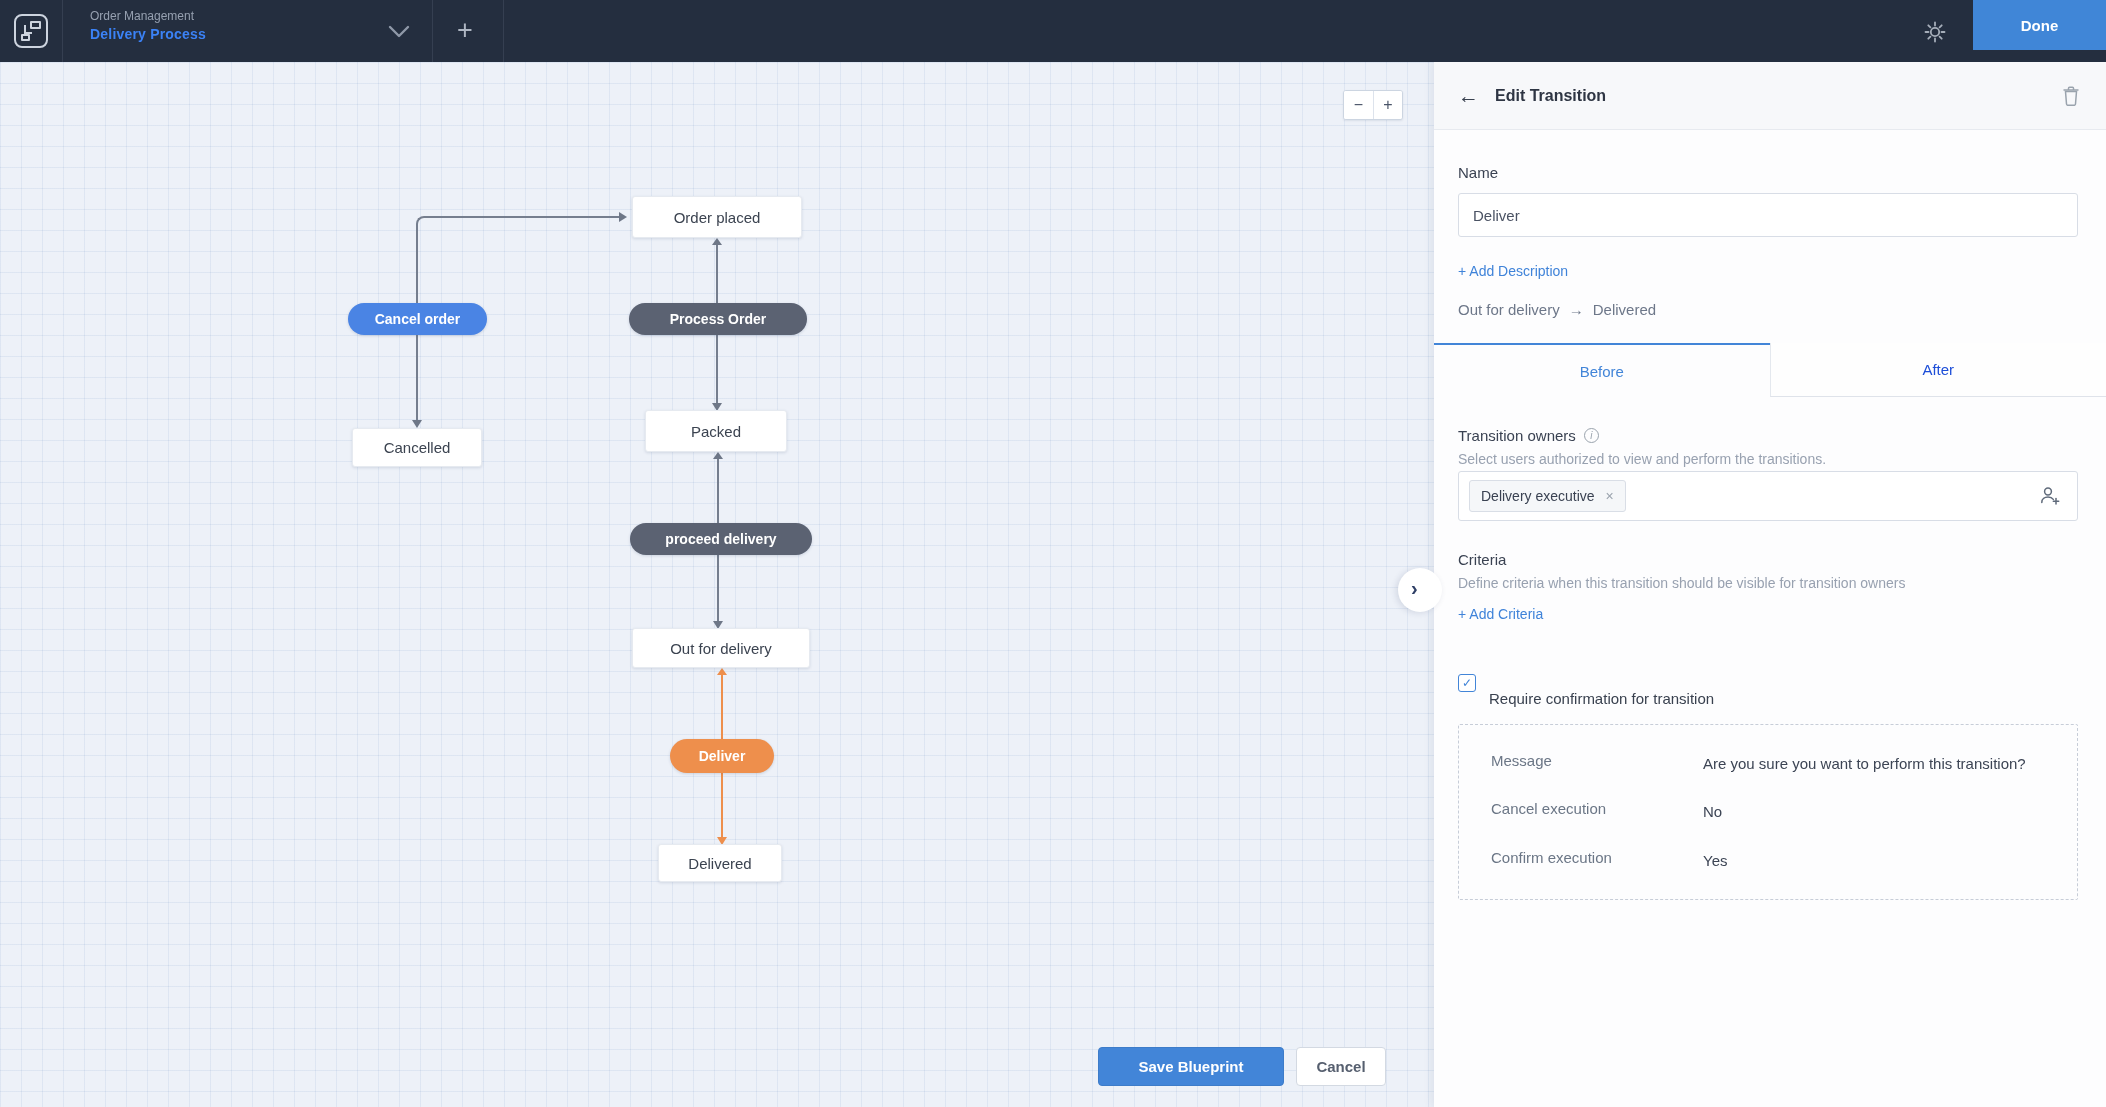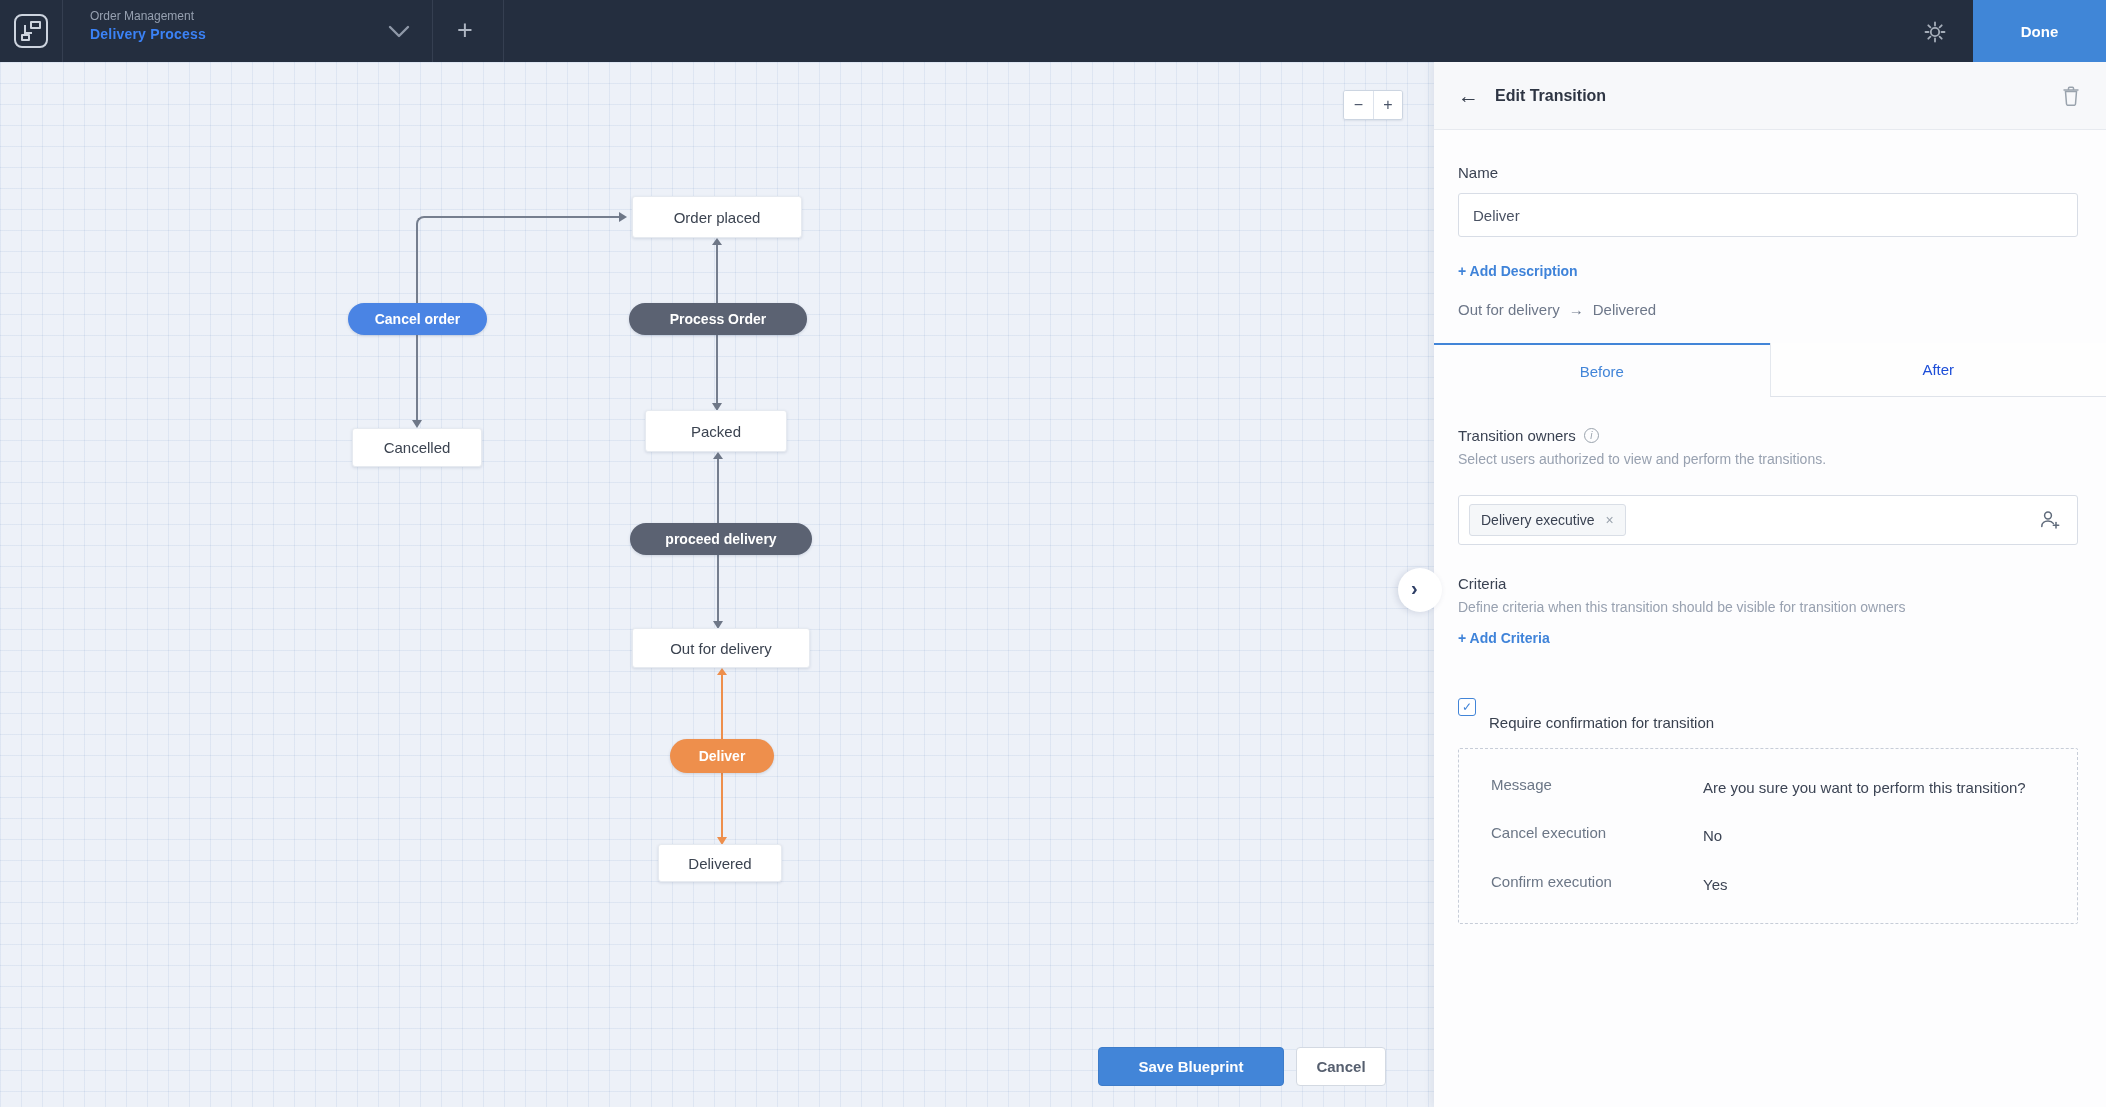--- a/index.html
+++ b/index.html
@@ -14,21 +14,21 @@
   .logo-tile .g-box2 { position:absolute; bottom:5px; left:5px; width:9px; height:7px; border:2px solid #cdd4df; border-radius:1px; }
   .logo-tile .g-link { position:absolute; left:8px; top:9px; width:8px; height:9px; border-left:2px solid #cdd4df; border-bottom:2px solid #cdd4df; }
   .tb-divider { position:absolute; top:0; width:1px; height:62px; background:#353f51; }
   .tb-div1 { left:62px; } .tb-div2 { left:432px; } .tb-div3 { left:503px; }
   .tb-titles { position:absolute; left:90px; top:9px; }
   .tb-module { font-size:12px; color:#96a0b0; margin-bottom:3px; }
   .tb-title { font-size:14px; font-weight:700; color:#3b82f6; letter-spacing:.2px; }
   .tb-chevron { position:absolute; left:386px; top:22px; width:26px; height:18px; cursor:pointer; }
   .tb-plus { position:absolute; left:448px; top:15px; width:34px; height:32px; color:#aeb6c3; font-size:27px; font-weight:300; text-align:center; line-height:30px; cursor:pointer; }
   .tb-gear { position:absolute; left:1922px; top:19px; width:26px; height:26px; cursor:pointer; }
-  .done-btn { position:absolute; left:1973px; top:0; width:133px; height:62px; background:#4086d7; color:#fff; font-size:15px; font-weight:700; display:flex; align-items:center; justify-content:center; cursor:pointer; }
+  .done-btn { position:absolute; left:1973px; top:0; width:133px; height:50px; background:#4086d7; color:#fff; font-size:15px; font-weight:700; display:flex; align-items:center; justify-content:center; cursor:pointer; }
 
   
   .canvas { position:absolute; left:0; top:62px; width:1434px; height:1045px;
     background-color:#edf1f8;
     background-image:linear-gradient(rgba(120,150,200,.13) 1px, transparent 1px),
                      linear-gradient(90deg, rgba(120,150,200,.13) 1px, transparent 1px);
     background-size:21px 21px; }
   .zoomctl { position:absolute; left:1343px; top:28px; display:flex; background:#fff; border:1px solid #ccd5e1; border-radius:3px; box-shadow:0 1px 2px rgba(40,60,100,.10); overflow:hidden; }
   .zoombtn { width:29px; height:28px; font-size:16px; color:#4a5468; display:flex; align-items:center; justify-content:center; cursor:pointer; background:#fff; }
   .zoombtn + .zoombtn { border-left:1px solid #dde3ec; }
@@ -65,33 +65,33 @@
   
   .panel { position:absolute; left:1434px; top:62px; width:672px; height:1045px; background:#fdfdfe; box-shadow:-3px 0 8px rgba(30,50,90,.08); z-index:10; }
   .panel-header { height:68px; background:#f7f8fa; border-bottom:1px solid #e7eaef; display:flex; align-items:center; padding:0 26px 0 24px; }
   .back-arrow { font-size:21px; color:#39414f; margin-right:16px; cursor:pointer; line-height:1; }
   .panel-title { font-size:16px; font-weight:700; color:#2e3543; }
   .trash { margin-left:auto; cursor:pointer; display:flex; }
 
   .pad { padding:0 28px 0 24px; }
   .field-label { margin-top:34px; font-size:15px; font-weight:500; color:#3a4252; }
   .name-input { margin-top:12px; width:100%; height:44px; border:1px solid #d8dde6; border-radius:3px; background:#fff; padding:0 14px; font-size:15px; color:#4a5263; font-family:"Liberation Sans", sans-serif; }
-  .blue-link { display:inline-block; margin-top:26px; font-size:14px; font-weight:700; color:#3f83d9; cursor:pointer; }
+  .blue-link { display:inline-block; margin-top:26px; font-size:14px; font-weight:400; color:#3f83d9; cursor:pointer; }
   .path-row { margin-top:21px; font-size:15px; color:#6d7789; }
   .path-arrow { margin:0 9px; color:#6d7789; }
 
   .tabs { display:flex; margin-top:25px; }
   .tab { flex:1; height:54px; display:flex; align-items:center; justify-content:center; font-size:15px; cursor:pointer; }
   .tab-active { color:#4285d8; border-top:2px solid #4285d8; background:#fdfdfe; }
   .tab-inactive { color:#1d4ed8; background:#fefefe; border-left:1px solid #e4e8ee; border-bottom:1px solid #dfe3ea; }
 
   .owners-label-row { margin-top:30px; display:flex; align-items:center; font-size:15px; color:#3a4252; }
   .info-icon { margin-left:8px; width:15px; height:15px; border:1px solid #9aa3ad; border-radius:50%; color:#9aa3ad; font-size:10px; font-style:italic; display:flex; align-items:center; justify-content:center; cursor:pointer; }
   .gray-desc { margin-top:7px; font-size:14px; color:#98a1b0; }
-  .owners-field { margin-top:28px; height:50px; border:1px solid #d8dde6; border-radius:3px; background:#fff; display:flex; align-items:center; padding:0 16px 0 10px; }
+  .owners-field { margin-top:4px; height:50px; border:1px solid #d8dde6; border-radius:3px; background:#fff; display:flex; align-items:center; padding:0 16px 0 10px; }
   .chip { display:flex; align-items:center; height:32px; padding:0 11px; background:#f5f7f9; border:1px solid #d9dee6; border-radius:3px; font-size:14px; color:#3a4252; }
   .chip-x { margin-left:11px; color:#9aa3ad; font-size:14px; cursor:pointer; }
   .person-add { margin-left:auto; display:flex; cursor:pointer; }
 
   .check-row { margin-top:36px; display:flex; align-items:center; cursor:pointer; }
   .checkbox { width:18px; height:18px; border:1px solid #4285d8; border-radius:3px; background:#fff; color:#4285d8; font-size:12px; display:flex; align-items:center; justify-content:center; }
   .check-label { margin-left:13px; font-size:15px; color:#39414f;margin-top:31px; }
 
   .confirm-box { margin-top:17px; border:1px dashed #c7cdd8; border-radius:2px; padding:27px 20px 27px 32px; }
   .confirm-row { display:flex; }

